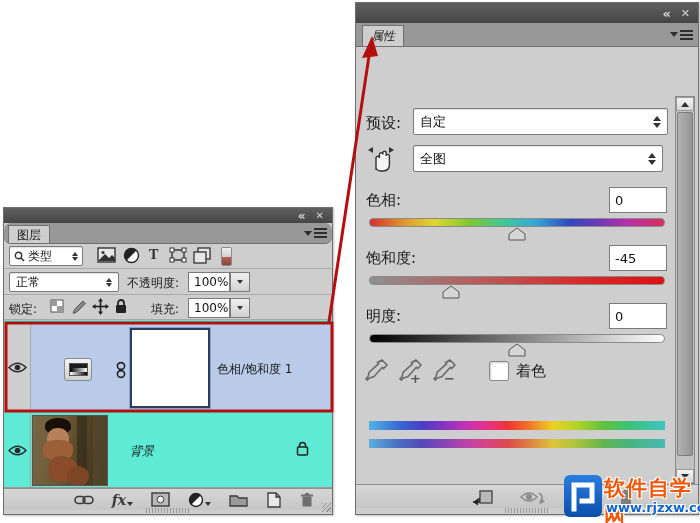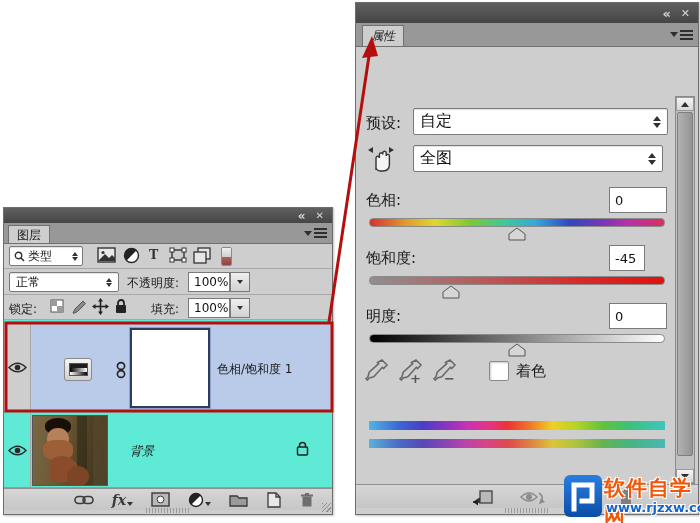--- a/index.html
+++ b/index.html
@@ -22,21 +22,21 @@
          font-size:12px; }
   .panelmenu { position:absolute; right:5px; top:50%; transform:translateY(-50%);
                display:flex; align-items:center; gap:2px; cursor:pointer; }
   .tri-dn-sm { width:0; height:0; border-left:4px solid transparent;
                border-right:4px solid transparent; border-top:5px solid #2e2e2e; }
   .menu-lines { width:13px; height:10px;
                 background:repeating-linear-gradient(#2e2e2e 0 2px, rgba(0,0,0,0) 2px 4px); }
 
   
   .dd { position:absolute; background:#fff; border:1px solid #7a7a7a; border-radius:2px;
-        display:flex; align-items:center; padding:0 6px; font-size:16px; color:#111;
+        display:flex; align-items:center; padding:0 6px; font-size:13px; color:#111;
         cursor:pointer; box-shadow:inset 0 1px 1px rgba(0,0,0,.12); }
   .spin { margin-left:auto; display:flex; flex-direction:column; align-items:center; gap:2px; }
   .tri-up { width:0; height:0; border-left:4px solid transparent;
             border-right:4px solid transparent; border-bottom:5px solid #333; }
   .tri-dn { width:0; height:0; border-left:4px solid transparent;
             border-right:4px solid transparent; border-top:5px solid #333; }
 
   .valbox { position:absolute; background:#fff; border:1px solid #7a7a7a; font-size:13px;
             color:#111; padding:0 0 0 5px; font-family:"DejaVu Sans",sans-serif; }
   .ddbtn { position:absolute; background:linear-gradient(#efefef,#d2d2d2);
@@ -156,21 +156,21 @@
     <input class="valbox" style="left: 253px; top: 92px; width: 58px; height: 26px;" value="0">
     <div class="bar bar-hue" style="left:13px; top:123px; width:296px;">
       <div class="thumb" style="left: 50%;">
         <svg width="18" height="14" viewBox="0 0 18 14">
           <path d="M9 1 L17 7 L17 13 L1 13 L1 7 Z" fill="#d6d6d6" stroke="#555" stroke-width="1"></path>
         </svg>
       </div>
     </div>
 
     <div class="lbl" style="left:10px; top:154px; font-size:15px;">饱和度:</div>
-    <input class="valbox" style="left: 253px; top: 150px; width: 36px; height: 26px;" value="-45">
+    <input class="valbox" style="left: 253px; top: 150px; width: 58px; height: 26px;" value="-45">
     <div class="bar bar-sat" style="left:13px; top:181px; width:296px;">
       <div class="thumb" style="left: 27.5%;">
         <svg width="18" height="14" viewBox="0 0 18 14">
           <path d="M9 1 L17 7 L17 13 L1 13 L1 7 Z" fill="#d6d6d6" stroke="#555" stroke-width="1"></path>
         </svg>
       </div>
     </div>
 
     <div class="lbl" style="left:10px; top:212px; font-size:15px;">明度:</div>
     <input class="valbox" style="left: 253px; top: 208px; width: 58px; height: 26px;" value="0">
@@ -250,21 +250,21 @@
   <div class="gripdots"></div>
 </div>
 
 <div class="panel" style="left:3px; top:207px; width:330px; height:308px;">
 
   <div class="titlebar">
     <span class="tb-ico" style="font-size:12px;font-weight:bold;">«</span>
     <span class="tb-ico" style="font-size:10px;">✕</span>
   </div>
 
-  <div class="tabrow" style="top:15px; height:21px;">
+  <div class="tabrow" style="top:15px; height:21px;border-radius:7px;">
     <div class="tab" style="left:4px; padding-top:1px;">
       <span>图层</span>
     </div>
     <div class="panelmenu">
       <div class="tri-dn-sm"></div>
       <div class="menu-lines"></div>
     </div>
   </div>
 
   <div class="abs" style="top:36px; left:0; right:0; height:25px; border-bottom:1px solid #a8a8a8;">

